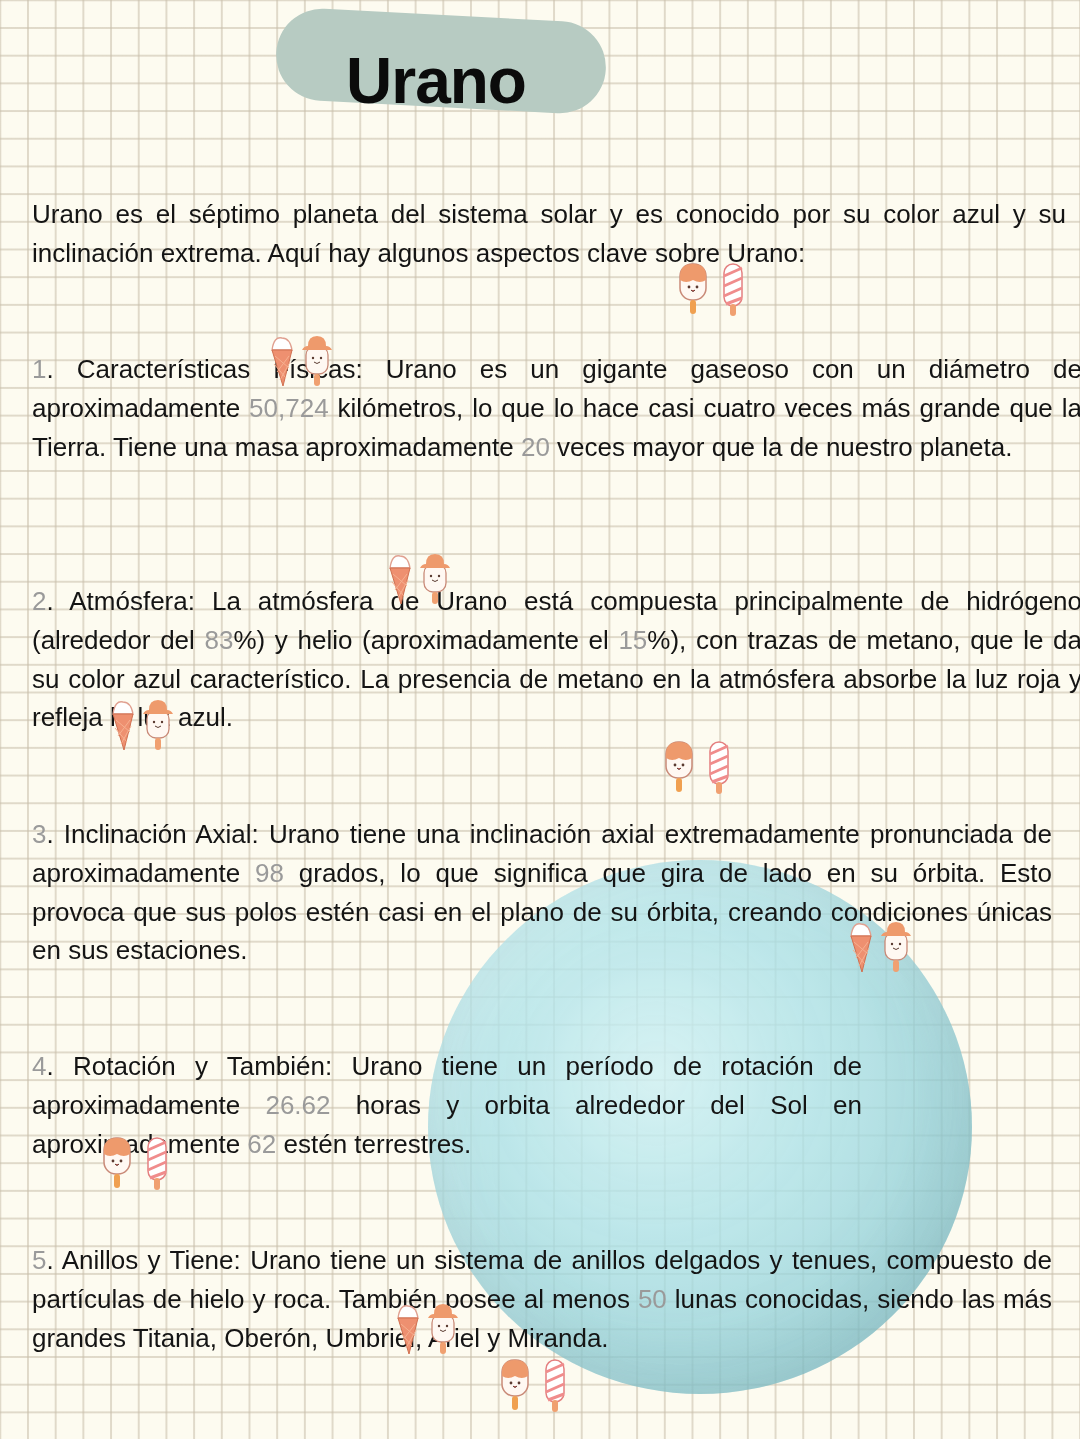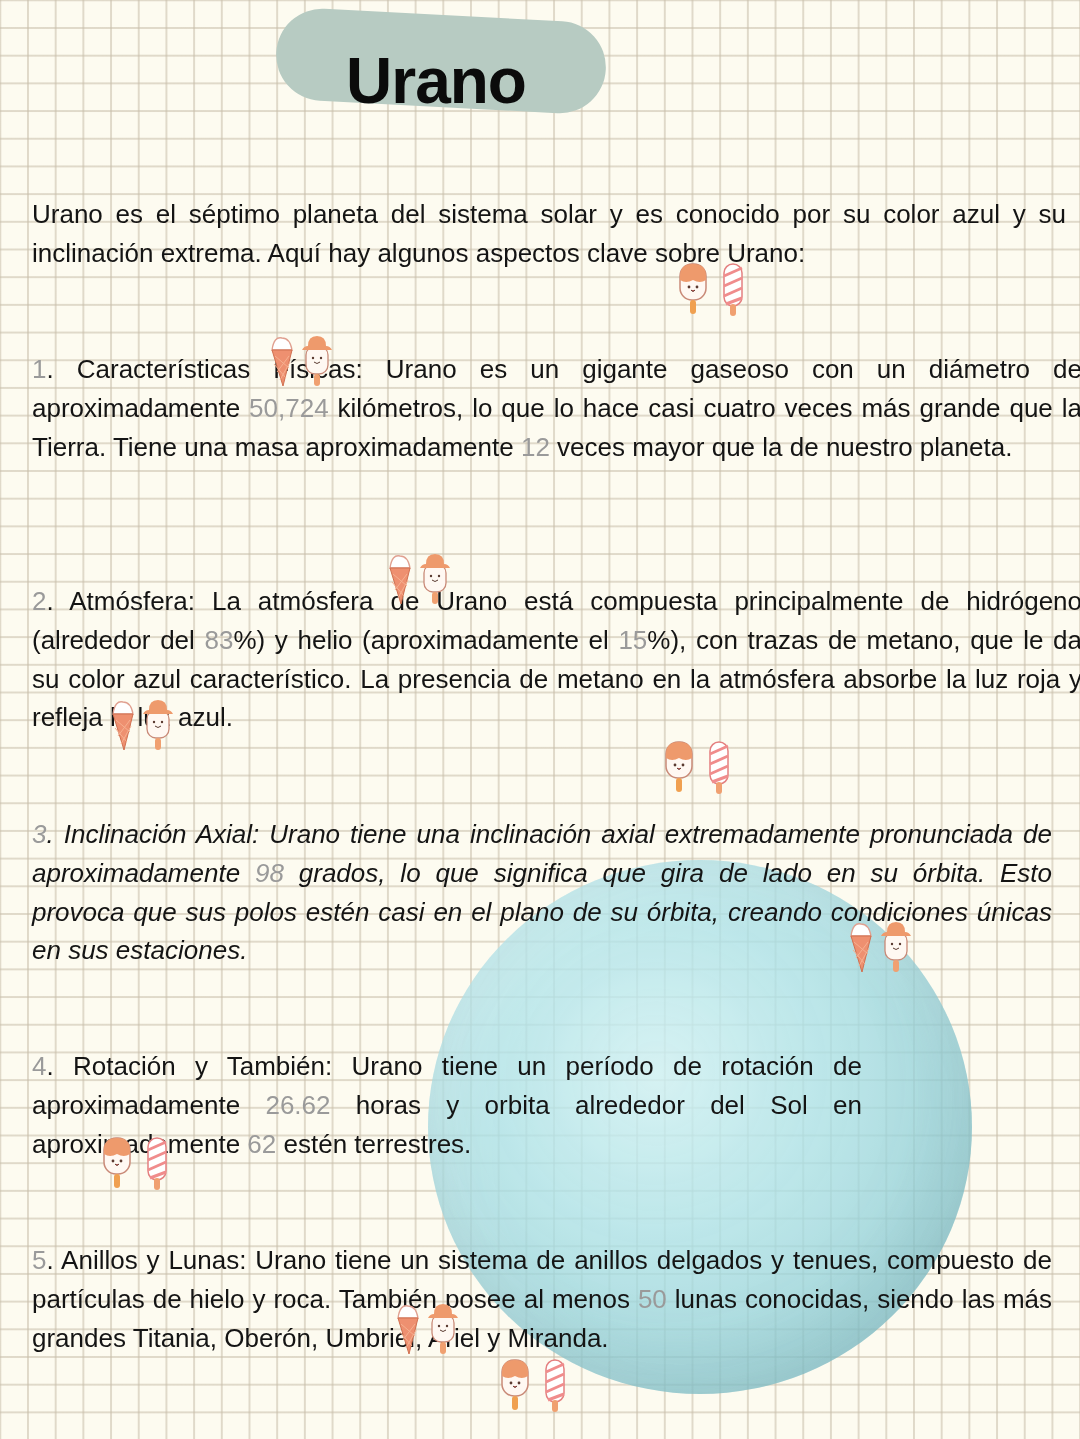--- a/index.html
+++ b/index.html
@@ -46,37 +46,37 @@
 <body>
 
 <div class="planet"></div>
 
 <div class="title-pill"></div>
 <h1 class="title">Urano</h1>
 
 <p class="text" style="top:179px; width:1034px;">Urano es el séptimo planeta del sistema solar y es conocido por su color azul y su inclinación extrema. Aquí hay algunos aspectos clave sobre Urano:</p>
 
 <p class="text" style="top:334px;">
-  <span class="num">1</span>. <span>Características Físicas</span><span>: Urano es un gigante gaseoso con un diámetro de aproximadamente </span><span class="num">50,724</span><span> kilómetros, lo que lo hace casi cuatro veces más grande que la Tierra. Tiene una masa aproximadamente </span><span class="num">12</span><span> veces mayor que la de nuestro planeta.</span>
+  <span class="num">1</span>. <span>Características Físicas</span><span>: Urano es un gigante gaseoso con un diámetro de aproximadamente </span><span class="num">50,724</span><span> kilómetros, lo que lo hace casi cuatro veces más grande que la Tierra. Tiene una masa aproximadamente </span><span class="num">20</span><span> veces mayor que la de nuestro planeta.</span>
 </p>
 
 <p class="text" style="top:566px;">
   <span class="num">2</span>. <span>Atmósfera</span><span>: La atmósfera de Urano está compuesta principalmente de hidrógeno (alrededor del </span><span class="num">83</span><span>%) y helio (aproximadamente el </span><span class="num">15</span><span>%), con trazas de metano, que le da su color azul característico. La presencia de metano en la atmósfera absorbe la luz roja y refleja la luz azul.</span>
 </p>
 
-<p class="text" style="top:799px; width:1020px;font-style:italic;">
+<p class="text" style="top:799px; width:1020px;">
   <span class="num">3</span>. <span>Inclinación Axial</span><span>: Urano tiene una inclinación axial extremadamente pronunciada de aproximadamente </span><span class="num">98</span><span> grados, lo que significa que gira de lado en su órbita. Esto provoca que sus polos estén casi en el plano de su órbita, creando condiciones únicas en sus estaciones.</span>
 </p>
 
 <p class="text" style="top:1031px; width:830px;">
   <span class="num">4</span>. <span>Rotación y También</span><span>: Urano tiene un período de rotación de aproximadamente </span><span class="num">26.62</span><span> horas y orbita alrededor del Sol en aproximadamente </span><span class="num">62</span><span> estén terrestres.</span>
 </p>
 
 <p class="text" style="top:1225px; width:1020px;">
-  <span class="num">5</span>. <span>Anillos y Lunas</span><span>: Urano tiene un sistema de anillos delgados y tenues, compuesto de partículas de hielo y roca. También posee al menos </span><span class="num">50</span><span> lunas conocidas, siendo las más grandes Titania, Oberón, Umbriel, Ariel y Miranda.</span>
+  <span class="num">5</span>. <span>Anillos y Tiene</span><span>: Urano tiene un sistema de anillos delgados y tenues, compuesto de partículas de hielo y roca. También posee al menos </span><span class="num">50</span><span> lunas conocidas, siendo las más grandes Titania, Oberón, Umbriel, Ariel y Miranda.</span>
 </p>
 
 <svg class="sticker" style="left:678px; top:262px;" width="70" height="56" viewBox="0 0 70 56">
   <rect x="2" y="2" width="26" height="36" rx="12" fill="#fff8f2" stroke="#c98a78" stroke-width="1.5"></rect>
   <path d="M2 14 Q2 2 15 2 Q28 2 28 14 L28 18 Q22 22 15 18 Q8 22 2 18 Z" fill="#ee9a6c"></path>
   <circle cx="11" cy="25" r="1.4" fill="#5a3a30"></circle>
     <circle cx="19" cy="25" r="1.4" fill="#5a3a30"></circle>
   <path d="M13 28 Q15 31 17 28" stroke="#5a3a30" fill="#d66"></path>
   <rect x="12" y="38" width="6" height="14" rx="3" fill="#f0a050"></rect>
   <rect x="46" y="2" width="18" height="42" rx="9" fill="#fff" stroke="#e48080" stroke-width="1.5"></rect>

